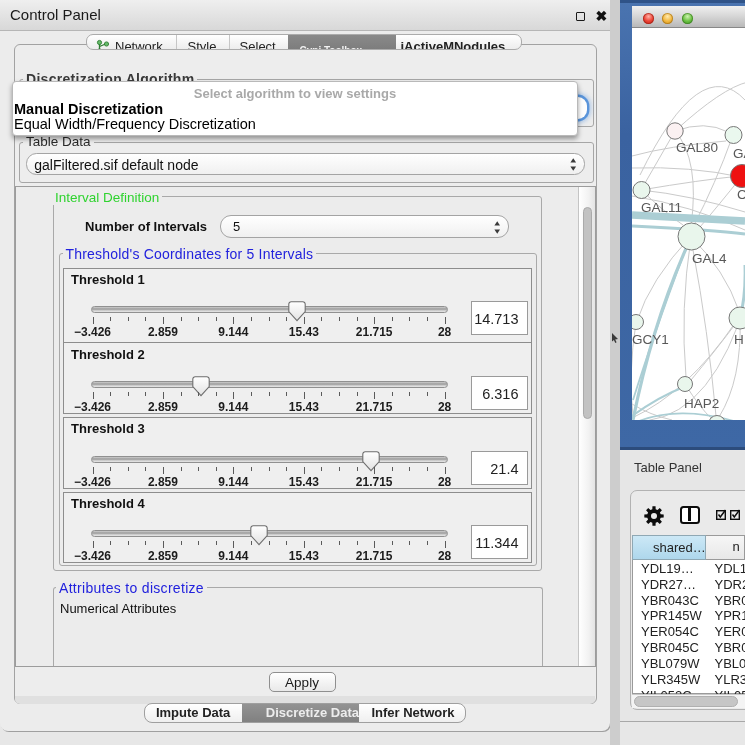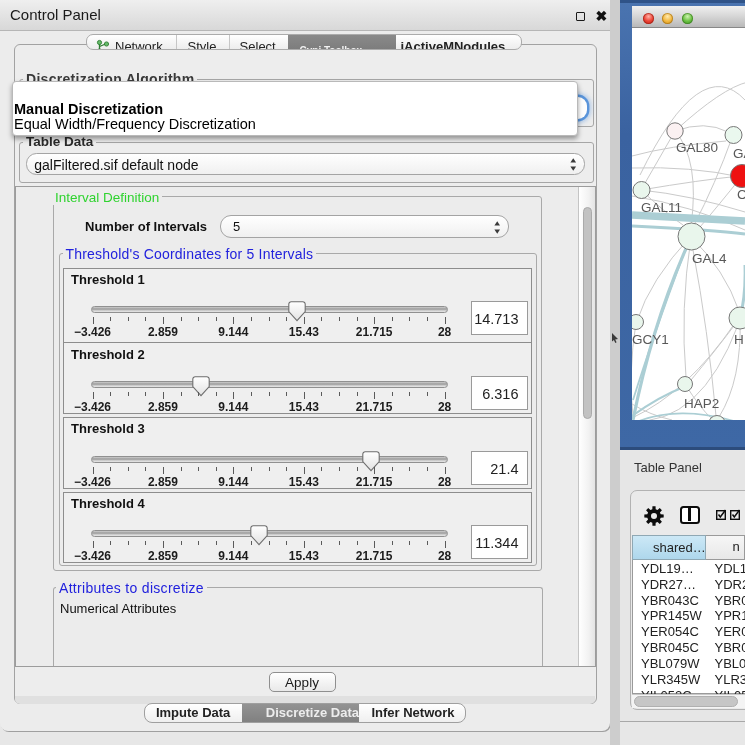--- a/index.html
+++ b/index.html
@@ -36,21 +36,21 @@
 <div class="abs" style="left:28px;top:4px;font-size:13px;font-weight:500;color:#222">Network</div>
 <div class="abs" style="left:100.5px;top:4px;font-size:13px;font-weight:500;color:#222">Style</div>
 <div class="abs" style="left:152.6px;top:4px;font-size:13px;font-weight:500;color:#222">Select</div>
 <div class="abs" style="left:212.5px;top:10px;font-size:10px;font-weight:700;color:#f2f2f2">Cyni Toolbox</div>
 <div class="abs" style="left:313.5px;top:4px;font-size:13px;font-weight:600;color:#222">jActiveMNodules</div>
 </div>
 <div class="abs" style="left:19px;top:79px;width:574.5px;height:47.5px;border:1px solid #a6a6a6;border-radius:3px;box-sizing:border-box"></div>
 <div class="abs" style="left:23px;top:71px;background:#ededed;padding:0 3px;font-size:14px;font-weight:700;letter-spacing:0.3px;color:#3a3a3a">Discretization Algorithm</div>
 <div class="abs" style="left:300px;top:96.5px;width:287px;height:22px;border-radius:9px;background:#fdfdfd;box-shadow:0 0 0 2.4px rgba(80,142,216,0.9),0 0 4px 4px rgba(115,165,228,0.5)"></div>
 <div class="abs" style="left:19px;top:142px;width:574.5px;height:40.5px;border:1px solid #a6a6a6;border-radius:3px;box-sizing:border-box"></div>
-<div class="abs" style="left:23px;top:134px;background:#ededed;padding:0 3px;font-size:13.5px;font-weight:700;color:#2b2b2b">Table Data</div>
+<div class="abs" style="left:23px;top:134px;background:#ededed;padding:0 3px;font-size:13.5px;font-weight:400;color:#2b2b2b">Table Data</div>
 <div class="abs" style="left:26.3px;top:153px;width:558.5px;height:21.5px;border-radius:10.5px;background:linear-gradient(#ffffff,#f0f0f0);border:1px solid #a4a4a4;box-sizing:border-box">
 <div class="abs" style="left:7px;top:2.5px;font-size:14px;color:#111">galFiltered.sif default node</div>
 <svg class="abs" style="right:7px;top:4px" width="6.5" height="13" viewBox="0 0 6.5 13">
         <path d="M3.25 0.2 L6.1 4.6 L0.4 4.6 Z" fill="#3a3a3a"></path>
         <path d="M3.25 12.8 L6.1 8.4 L0.4 8.4 Z" fill="#3a3a3a"></path>
       </svg>
 </div>
 <div class="abs" style="left:14.5px;top:185.5px;width:581px;height:481.5px;border:1px solid #9c9c9c;box-sizing:border-box;background:#ececec"></div>
 <div class="abs" style="left:578px;top:186.5px;width:16.5px;height:479.5px;background:linear-gradient(90deg,#ffffff,#f2f2f2 60%,#e4e4e4);border-left:1px solid #c4c4c4;box-sizing:border-box"></div>
 <div class="abs" style="left:582.5px;top:207px;width:9.5px;height:212px;background:#c2c2c2;border:1px solid #aaaaaa;border-radius:5.5px;box-sizing:border-box"></div>
@@ -220,20 +220,21 @@
 <div class="abs" style="left:268.5px;top:671.5px;width:67px;height:20px;background:linear-gradient(#ffffff,#e9e9e9);border:1px solid #8f8f8f;border-radius:5px;box-sizing:border-box;text-align:center">
 <span style="font-size:13.5px;color:#1a1a1a;line-height:19px">Apply</span></div>
 <div class="abs" style="left:143.5px;top:703px;width:322.5px;height:19.5px;background:linear-gradient(#ffffff,#efefef);border:1px solid #9f9f9f;border-radius:8px;box-sizing:border-box;overflow:hidden">
 <div class="abs" style="left:97.3px;top:0;width:117.2px;height:19.5px;background:linear-gradient(#939393,#7e7e7e)"></div>
 <div class="abs" style="left:0;top:1px;width:97.3px;text-align:center;font-size:13px;font-weight:600;color:#222">Impute Data</div>
 <div class="abs" style="left:97.3px;top:1px;width:117.2px;text-align:right;font-size:13px;font-weight:600;color:#ededed">Discretize Data</div>
 <div class="abs" style="left:214.5px;top:1px;width:108px;text-align:center;font-size:13px;font-weight:600;color:#222">Infer Network</div>
 </div>
 </div>
 <div class="abs" style="left:12px;top:80.5px;width:566px;height:55px;background:#ffffff;border:1px solid #b9b9b9;border-radius:4px;box-sizing:border-box;box-shadow:0 3px 5px rgba(0,0,0,0.38)">
+<div class="abs" style="left:0;top:4.5px;width:100%;text-align:center;font-size:13px;font-weight:600;color:#a9a9a9">Select algorithm to view settings</div>
 <div class="abs" style="left:1px;top:19.5px;font-size:14.5px;font-weight:700;color:#000">Manual Discretization</div>
 <div class="abs" style="left:1px;top:34.3px;font-size:14.5px;color:#000">Equal Width/Frequency Discretization</div>
 </div>
 <div class="abs" style="left:610px;top:0;width:10px;height:745px;background:#cdcdcd"></div>
 <svg class="abs" style="left:611px;top:333px" width="8" height="10" viewBox="0 0 8 10">
     <path d="M1 0 L7 6 L4.2 6.4 L5.6 9.3 L4.3 9.9 L2.9 7 L1 8.6 Z" fill="#3a3a3a"></path>
   </svg>
 <div class="abs" style="left:620px;top:0;width:125px;height:450px;background:linear-gradient(#4a74b0,#3a62a0 30%,#3e68a5)"></div>
 <div class="abs" style="left:620px;top:0;width:125px;height:2.5px;background:#2f5388"></div>
 <div class="abs" style="left:620px;top:447px;width:125px;height:3px;background:#2c4c7c"></div>

